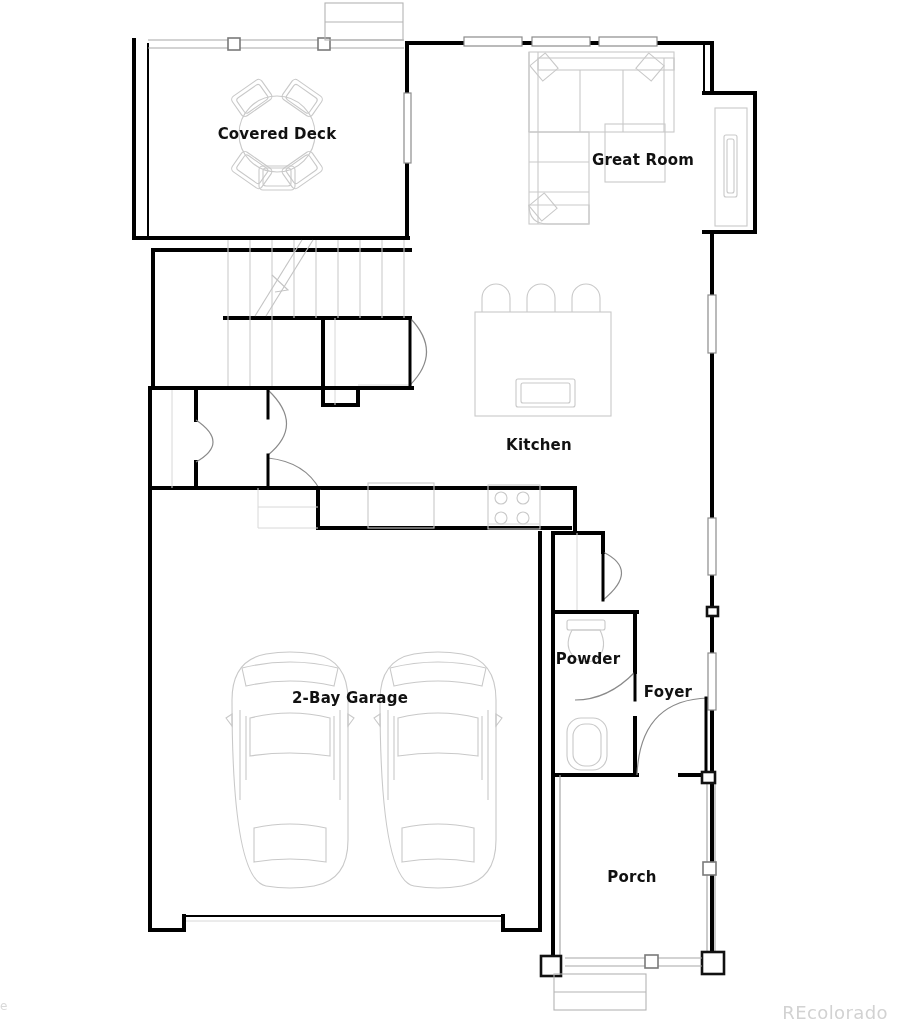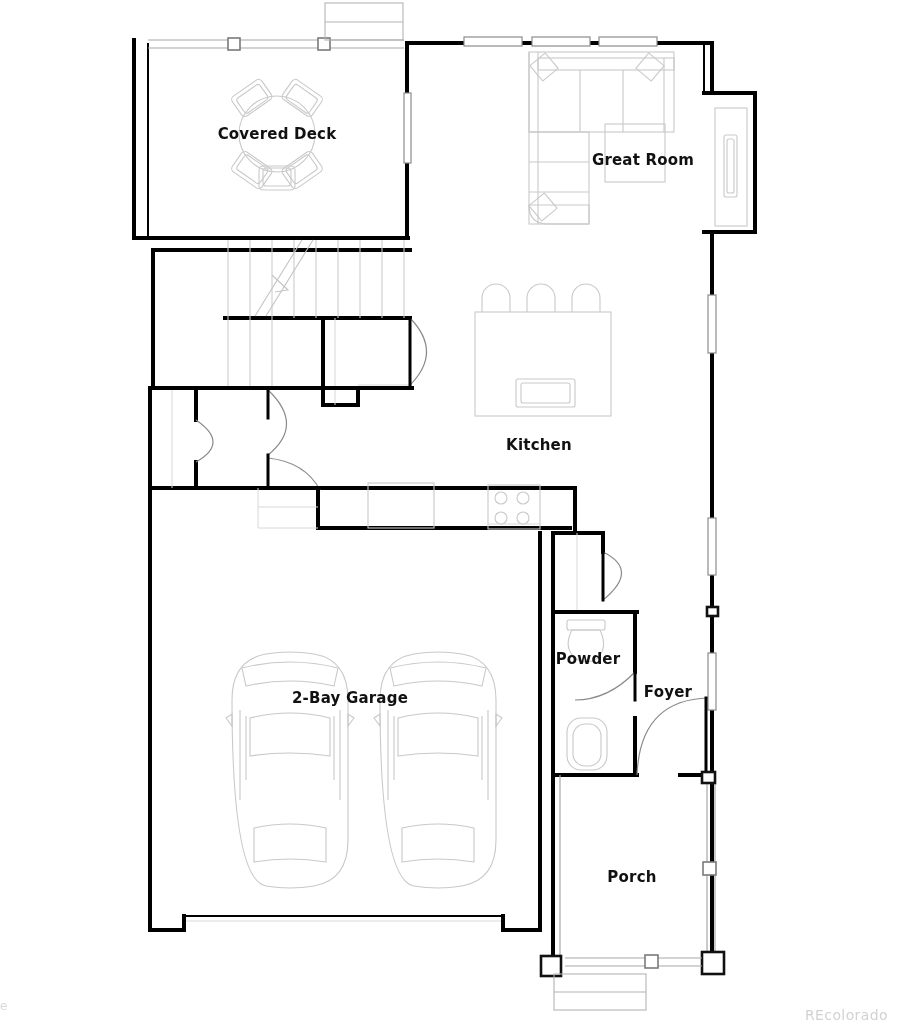--- a/index.html
+++ b/index.html
@@ -46,21 +46,21 @@
     fill: #111111;
     text-anchor: middle;
     dominant-baseline: middle;
     letter-spacing: 0.2px;
   }
   .watermark {
     position: absolute;
     right: 12px;
     bottom: 8px;
     font-family: "DejaVu Sans", sans-serif;
-    font-size: 14px;
+    font-size: 18px;
     color: #d2d2d2;
     letter-spacing: 0.4px;
     user-select: none;
   }
   .corner-mark {
     position: absolute;
     left: 0px;
     bottom: 18px;
     font-family: "DejaVu Sans", sans-serif;
     font-size: 12px;

